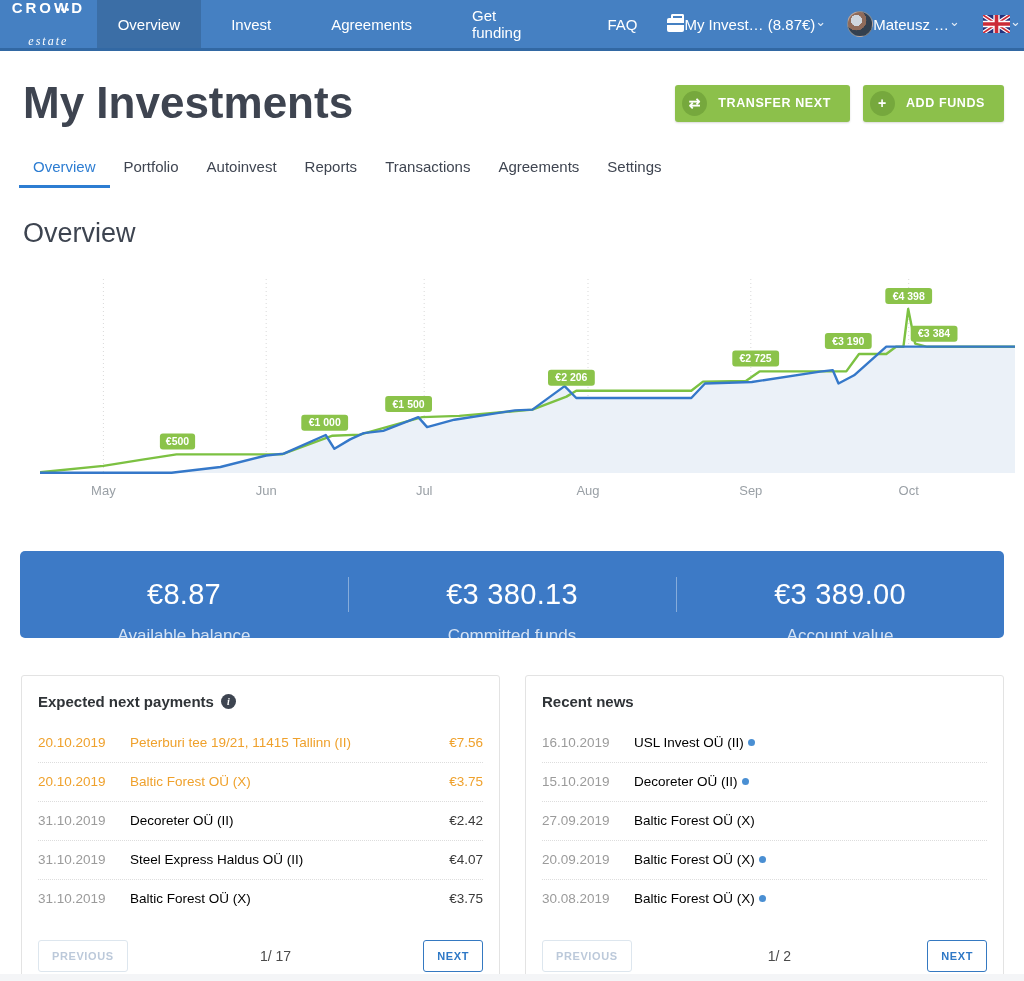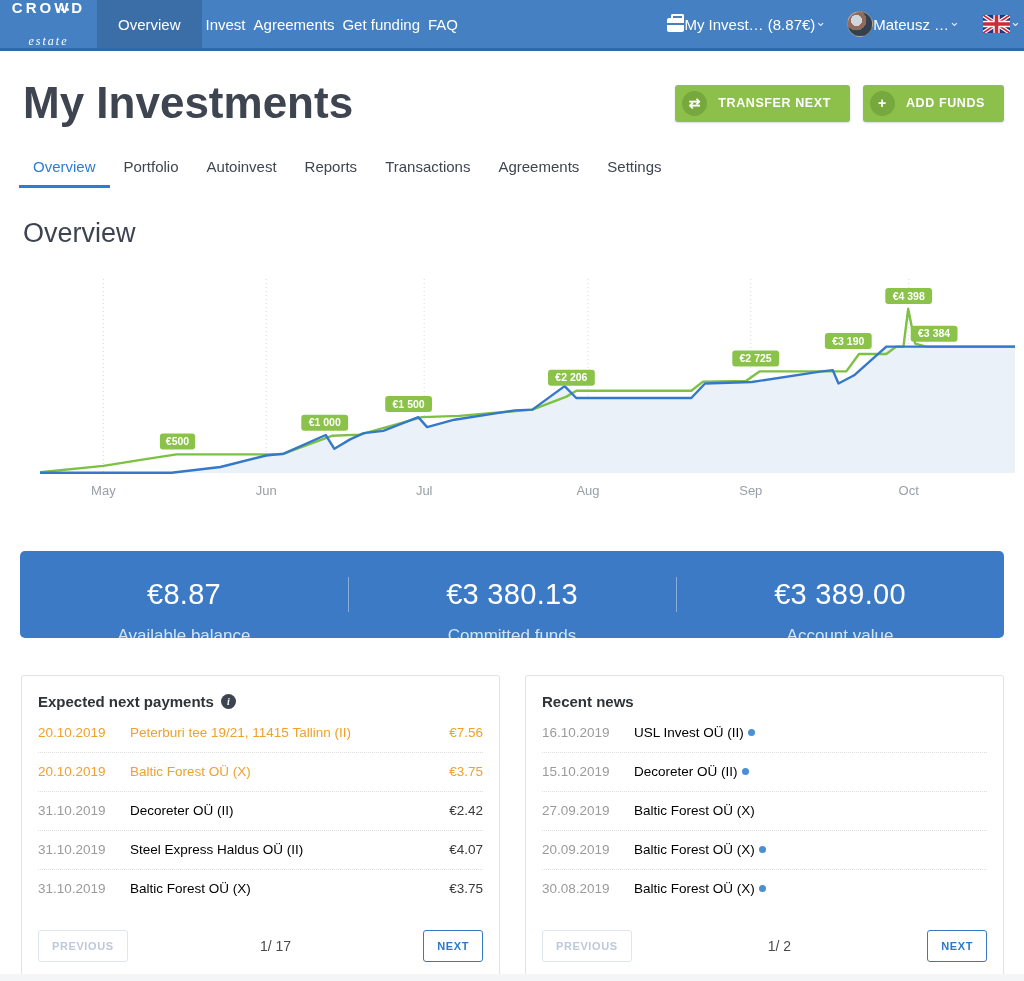--- a/index.html
+++ b/index.html
@@ -14,21 +14,21 @@
     border-bottom:3px solid #3268a3; color:#fff;
   }
   .logo { width:97px; display:flex; flex-direction:column; justify-content:center;
     align-items:center; position:relative; cursor:pointer; }
   .logo-top { font-size:15px; font-weight:bold; letter-spacing:3px; line-height:14px; }
   .logo-dots { position:absolute; top:8px; left:56px; display:flex; gap:2px; }
   .logo-dots i { width:3px; height:3px; border-radius:50%; background:#fff; }
   .logo-bottom { font-family:"Liberation Serif", serif; font-style:italic;
     font-size:12px; letter-spacing:2px; line-height:12px; margin-top:20px; }
   .nav { display:flex; align-items:stretch; }
-  .nav-item { display:flex; align-items:center; padding:0 4px; font-size:15px;
+  .nav-item { display:flex; align-items:center; padding:0 30px; font-size:15px;
     cursor:pointer; }
   .nav-item.active { background:rgba(0,0,0,0.14); padding:0 21px; }
   .header-right { margin-left:auto; display:flex; align-items:center; gap:7px;
     padding-right:4px; font-size:15px; }
   .hmenu { display:flex; align-items:center; gap:0; cursor:pointer; white-space:nowrap; }
   .chev { font-size:13px; opacity:.85; line-height:10px; margin-top:-4px; }
   .briefcase { width:17px; height:14px; position:relative; background:#fff;
     border-radius:2px; margin-top:2px; }
   .briefcase:before { content:""; position:absolute; top:-4px; left:4px; width:9px;
     height:4px; border:2px solid #fff; border-bottom:none; border-radius:2px 2px 0 0; }
@@ -65,21 +65,21 @@
   .stat + .stat:before { content:""; position:absolute; left:0; top:26px; bottom:26px;
     width:1px; background:rgba(255,255,255,.38); }
   .stat-value { font-size:29px; letter-spacing:.3px; }
   .stat-label { font-size:17px; margin-top:15px; color:rgba(255,255,255,.78);
     font-weight:400; }
   
   .panels { display:flex; gap:25px; margin:37px 20px 0 21px; }
   .panel { flex:1; border:1px solid #e3e3e3; border-radius:3px; background:#fff;
     padding:17px 16px 15px; }
   .panel-title { font-size:15px; font-weight:bold; color:#2f3337; display:flex;
-    align-items:center; gap:7px; margin-bottom:4px;text-align:right; }
+    align-items:center; gap:7px; margin-bottom:14px;text-align:right; }
   .info-i { width:15px; height:15px; border-radius:50%; background:#3d4450; color:#fff;
     font-size:10px; font-weight:bold; display:inline-flex; align-items:center;
     justify-content:center; font-family:"Liberation Serif",serif; font-style:italic; }
   .prow { display:flex; align-items:center; padding:11px 0 12px; font-size:13.5px;
     border-bottom:1px dotted #ddd; }
   .prow:last-child { border-bottom:none; }
   .prow .date { width:92px; color:#9b9b9b; flex-shrink:0; }
   .prow .pname { color:#000000; cursor:pointer; }
   .prow .amount { margin-left:auto; color:#3a3a3a; }
   .prow.orange .date, .prow.orange .pname, .prow.orange .amount { color:#efa12c; }

